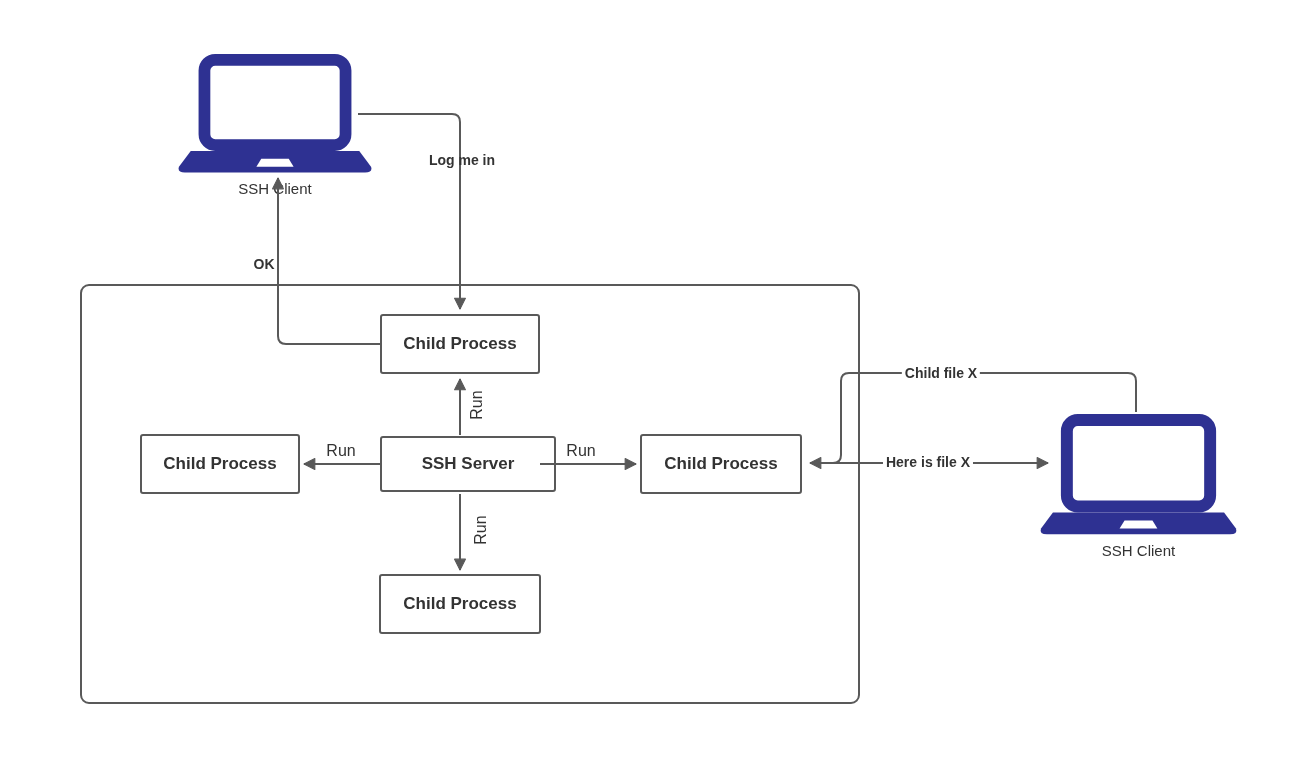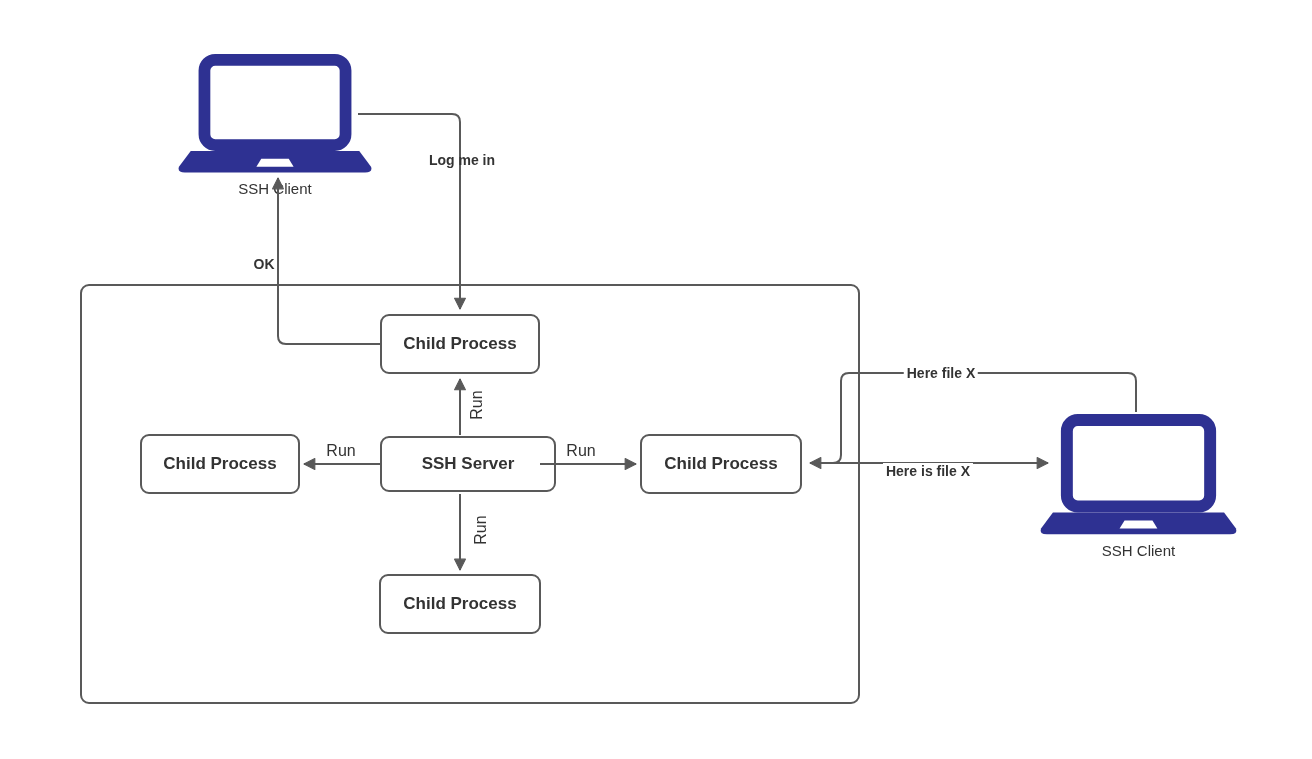--- a/index.html
+++ b/index.html
@@ -20,21 +20,21 @@
     position:absolute;
     left:80px;top:284px;width:776px;height:416px;
     border:2px solid var(--box-border);
     border-radius:9px;
     background:transparent;
   }
   .node{
     position:absolute;
     background:#ffffff;
     border:2px solid var(--box-border);
-    border-radius:9px;
+    border-radius:3px;
     display:flex;align-items:center;justify-content:center;
     font-weight:bold;font-size:17px;color:var(--label-text);
     white-space:nowrap;
     box-sizing:border-box;
   }
   .node-child-top   {left:380px;top:314px;width:160px;height:60px;}
   .node-child-left  {left:140px;top:434px;width:160px;height:60px;}
   .node-server      {left:380px;top:436px;width:176px;height:56px;}
   .node-child-right {left:640px;top:434px;width:162px;height:60px;}
   .node-child-bottom{left:379px;top:574px;width:162px;height:60px;}
@@ -51,21 +51,21 @@
   .edge-label.vertical{transform:translate(-50%,-50%) rotate(-90deg);}
   .edge-label.bg{background:#ffffff;padding:0 3px;font-size:14px;}
 
   .lbl-log-me-in {left:462px;top:160px;}
   .lbl-ok        {left:264px;top:264px;}
   .lbl-run-top   {left:477px;top:405px;}
   .lbl-run-bottom{left:481px;top:530px;}
   .lbl-run-left  {left:341px;top:451px;}
   .lbl-run-right {left:581px;top:451px;}
   .lbl-send-file {left:941px;top:373px;}
-  .lbl-here-file {left:928px;top:462px;margin-top:9px;}
+  .lbl-here-file {left:928px;top:462px;}
 
   .laptop{position:absolute;display:flex;flex-direction:column;align-items:center;}
   .laptop-left {left:177px;top:52px;width:196px;}
   .laptop-right{left:1039px;top:412px;width:199px;}
   .laptop svg{width:100%;height:auto;display:block;}
   .laptop-label{
     margin-top:5px;
     font-size:15px;color:var(--label-text);
     white-space:nowrap;
   }
@@ -128,16 +128,16 @@
       <path d="M812,463 H1048" marker-end="url(#arrow)"></path>
     </g>
   </svg>
 
   <div class="edge-label lbl-log-me-in">Log me in</div>
   <div class="edge-label lbl-ok">OK</div>
   <div class="edge-label run vertical lbl-run-top">Run</div>
   <div class="edge-label run vertical lbl-run-bottom">Run</div>
   <div class="edge-label run lbl-run-left">Run</div>
   <div class="edge-label run lbl-run-right">Run</div>
-  <div class="edge-label bg lbl-send-file">Here file X</div>
+  <div class="edge-label bg lbl-send-file">Child file X</div>
   <div class="edge-label bg lbl-here-file">Here is file X</div>
 
 </div>
 
 </body></html>

